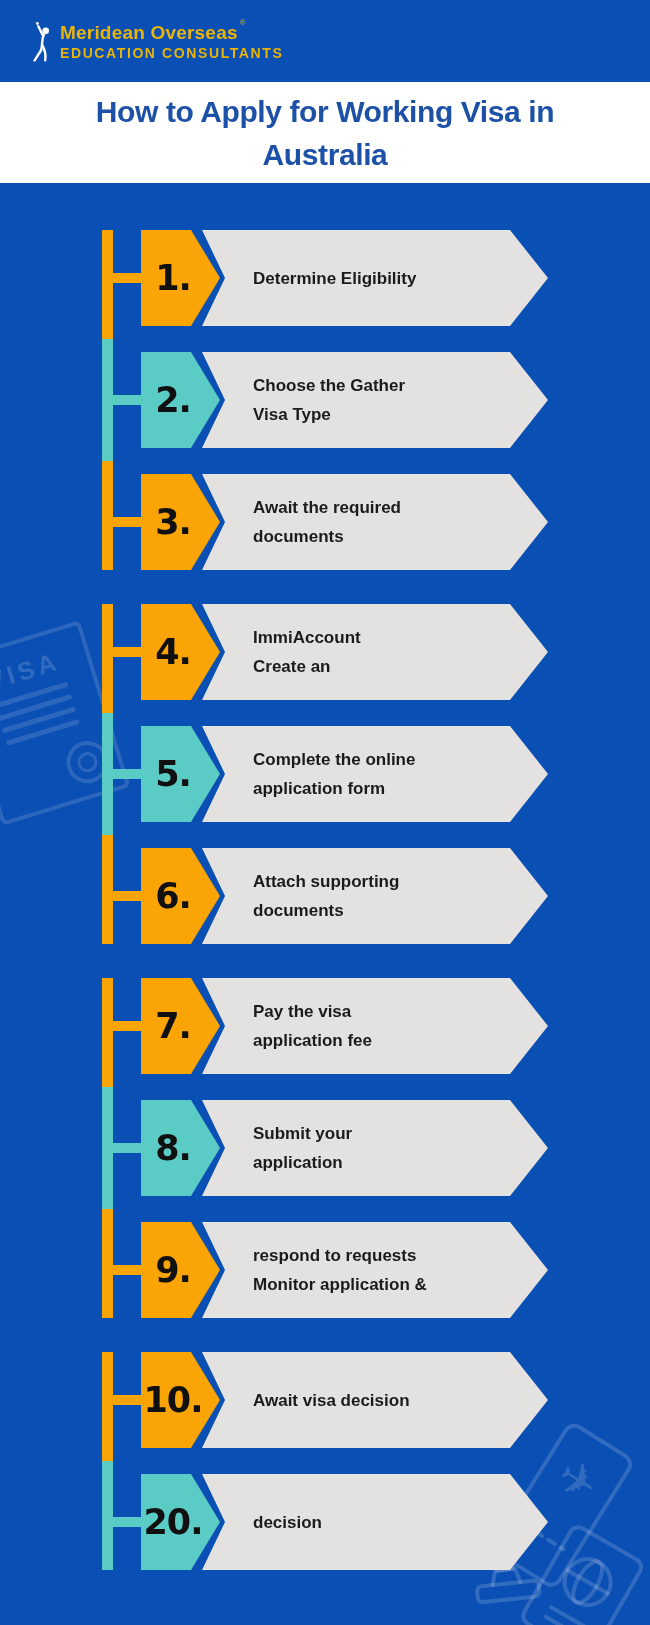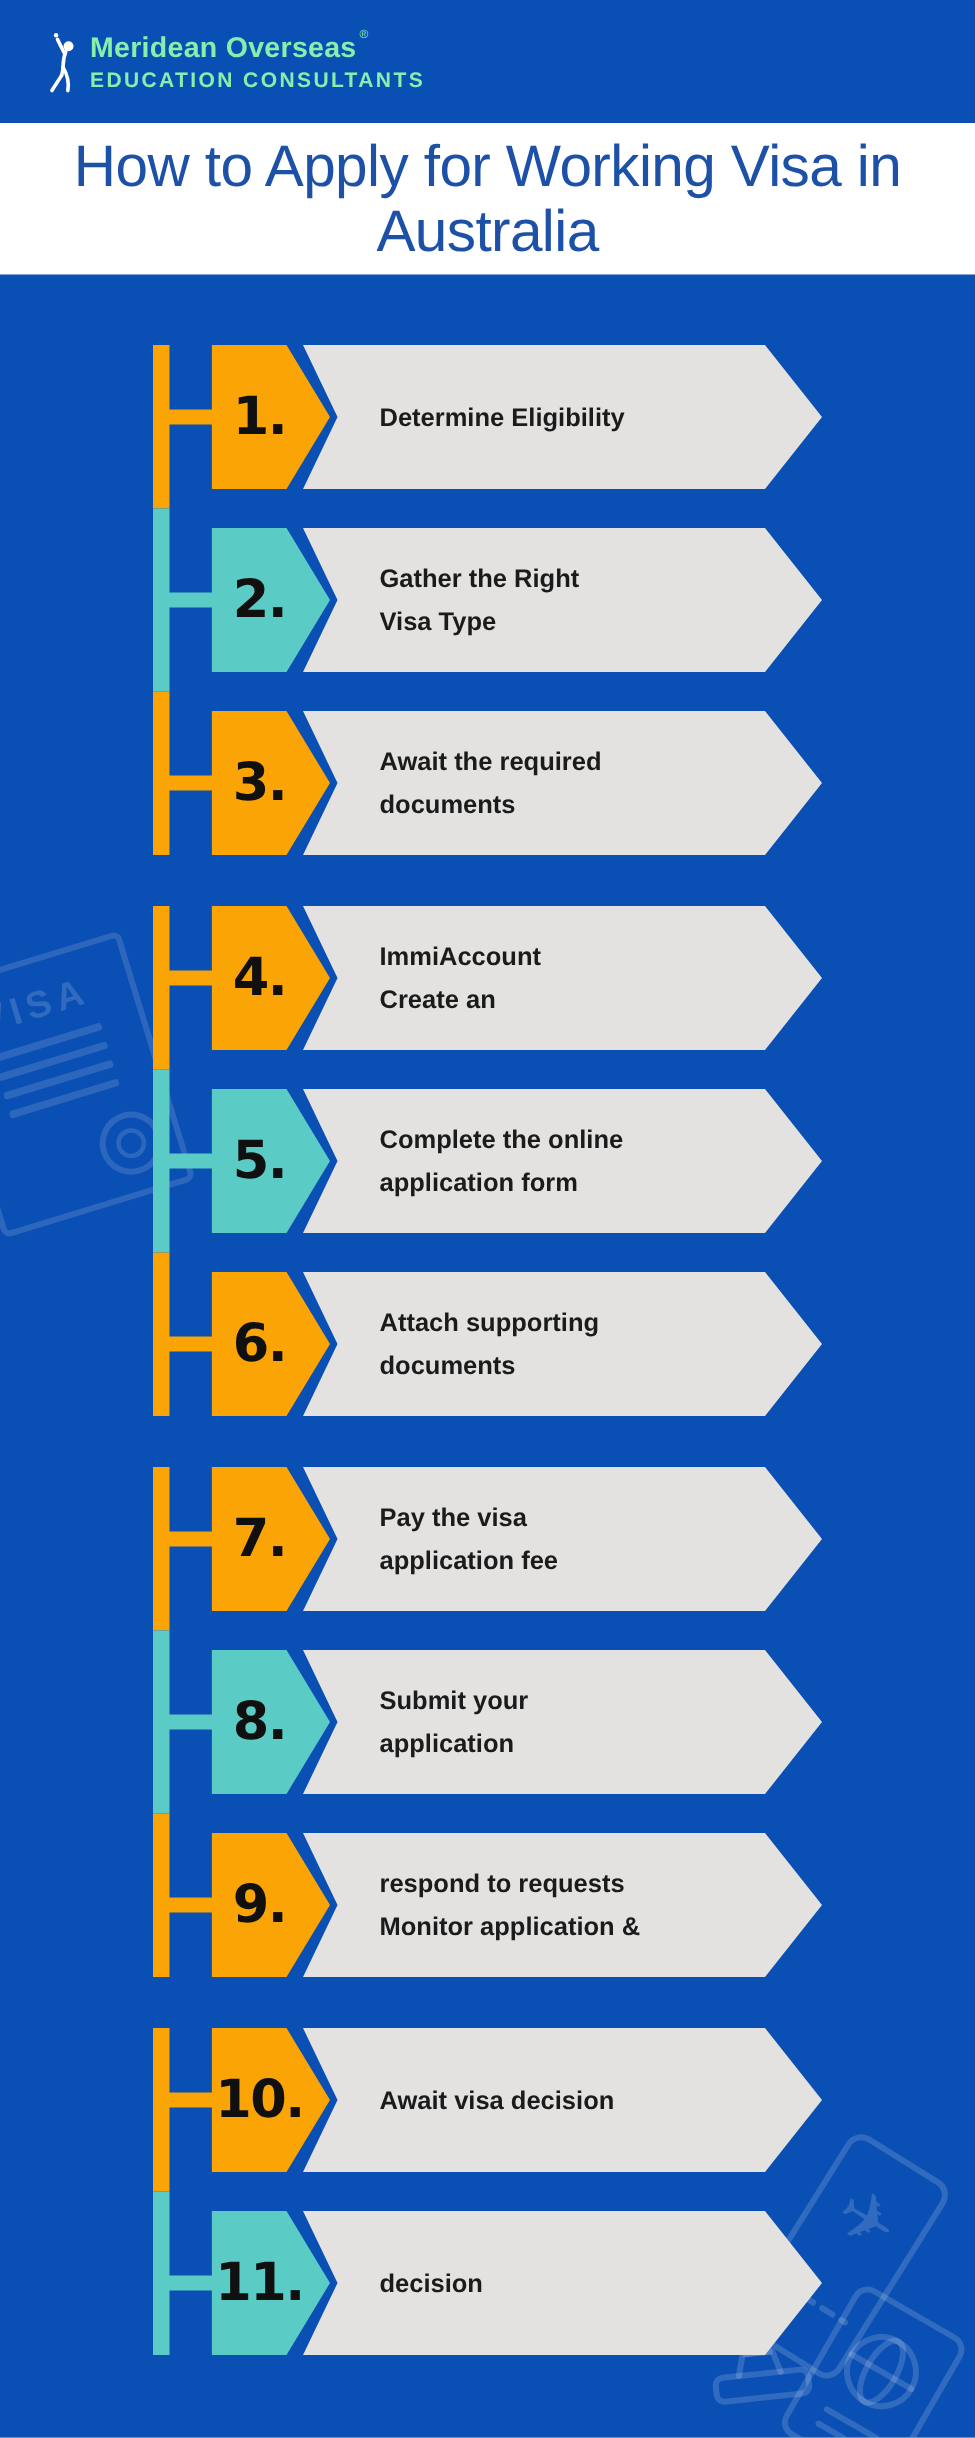--- a/index.html
+++ b/index.html
@@ -8,32 +8,32 @@
     background: var(--background-blue, #0A4FB3);
     font-family:"Liberation Sans", sans-serif;
   }
   
   .topbar {
     height:82px; display:flex; align-items:center; padding-left:30px;
     background: var(--background-blue, #0A4FB3); position:relative; z-index:3;
   }
   .logo { display:flex; align-items:center; gap:6px; }
   .logo svg { display:block; }
-  .logo-text { color:#86efac; line-height:1; }
+  .logo-text { color:#eab308; line-height:1; }
   .brand-row { display:flex; align-items:flex-start; }
   .brand { font-size:19px; font-weight:bold; letter-spacing:0.2px; }
   .regmark { font-size:8px; margin-left:2px; position:relative; top:-4px; }
   .tagline { font-size:14px; letter-spacing:1.6px; margin-top:4px; font-weight:bold; }
   
   .titleband {
     height:101px; background:#fff; display:flex; flex-direction:column;
     justify-content:center; align-items:center; position:relative; z-index:3;
   }
   .title-line {
-    font-size:39px; line-height:43px; font-weight:400; letter-spacing:-0.4px;
+    font-size:30px; line-height:43px; font-weight:700; letter-spacing:-0.4px;
     color: var(--title-blue, #1D51A8); white-space:nowrap;
   }
   
   .steps { position:relative; z-index:2; padding-top:47px; }
   .group { display:flex; flex-direction:column; gap:26px; margin-bottom:34px; }
   .group:last-child { margin-bottom:0; }
   .row { position:relative; height:96px; }
   .row.orange { --c: var(--orange, #FAA405); }
   .row.teal   { --c: var(--teal, #5BCBC6); }
   .row::before { 
@@ -136,21 +136,21 @@
       </div>
     </div>
   </div>
         <div class="row teal">
     <span class="stub"></span>
     <div class="pent">
       <span class="num">2.</span>
     </div>
     <div class="banner">
       <div class="txt">
-        <div>Gather the Right</div>
+        <div>Choose the Gather</div>
         <div>Visa Type</div>
       </div>
     </div>
   </div>
         <div class="row orange">
     <span class="stub"></span>
     <div class="pent">
       <span class="num">3.</span>
     </div>
     <div class="banner">
@@ -246,21 +246,21 @@
     <div class="banner">
       <div class="txt">
         <div>Await visa decision</div>
         <div></div>
       </div>
     </div>
   </div>
         <div class="row teal">
     <span class="stub"></span>
     <div class="pent">
-      <span class="num">11.</span>
+      <span class="num">20.</span>
     </div>
     <div class="banner">
       <div class="txt">
         <div>decision</div>
       </div>
     </div>
   </div>
       </section>
     </main>
 

